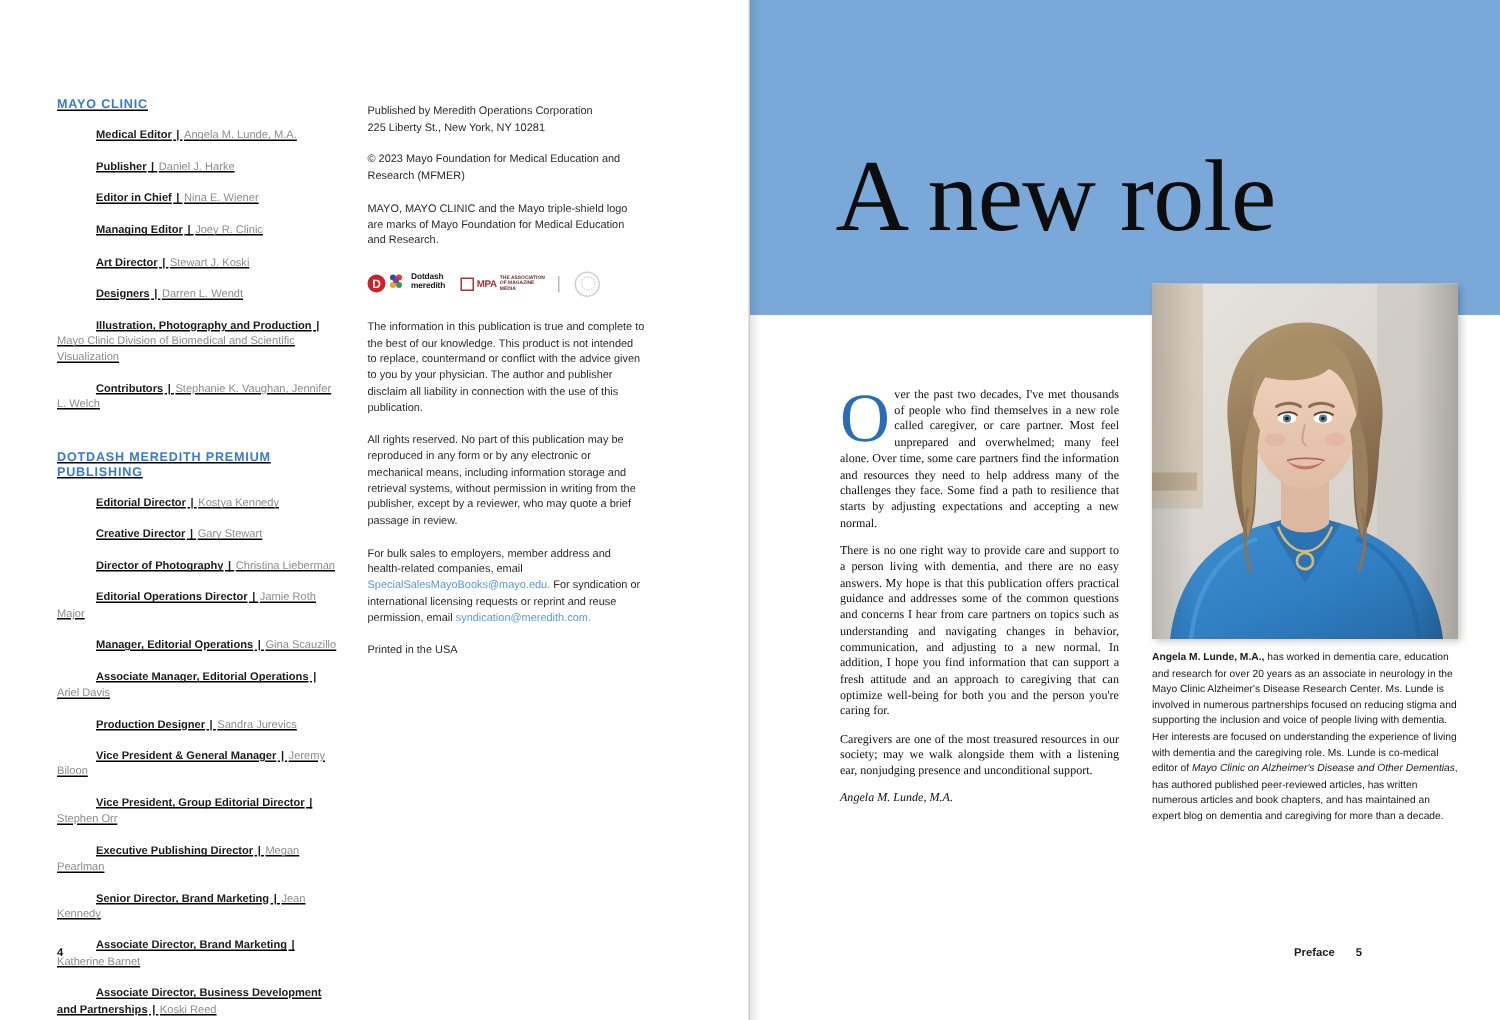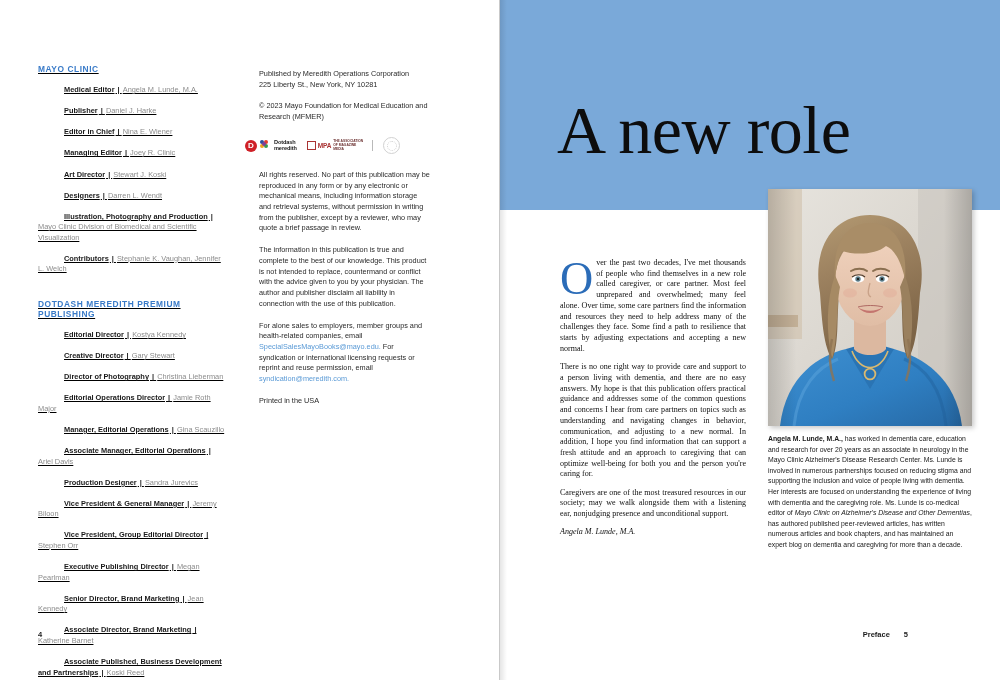--- a/index.html
+++ b/index.html
@@ -90,21 +90,21 @@
   .credit .bar {
     color: #1a1a1a;
     font-weight: 700;
     padding: 0 1px;
   }
 
   .imprint-p {
     font-size: 7.3px;
     line-height: 1.47;
     color: #2a2a2a;
-    margin: 0 0 11px 14px;
+    margin: 0 0 11px 0;
   }
   .imprint-p.tight {
     margin-bottom: 12px;
   }
   .imprint-p a, .imprint-p .link {
     color: #5a9ad6;
     text-decoration: none;
   }
 
   
@@ -329,31 +329,32 @@
           <div class="credit"><span class="role">Director of Photography</span><span class="bar"> | </span><span>Christina Lieberman</span></div>
           <div class="credit"><span class="role">Editorial Operations Director</span><span class="bar"> | </span><span>Jamie Roth Major</span></div>
           <div class="credit"><span class="role">Manager, Editorial Operations</span><span class="bar"> | </span><span>Gina Scauzillo</span></div>
           <div class="credit"><span class="role">Associate Manager, Editorial Operations</span><span class="bar"> | </span><span>Ariel Davis</span></div>
           <div class="credit"><span class="role">Production Designer</span><span class="bar"> | </span><span>Sandra Jurevics</span></div>
           <div class="credit"><span class="role">Vice President &amp; General Manager</span><span class="bar"> | </span><span>Jeremy Biloon</span></div>
           <div class="credit"><span class="role">Vice President, Group Editorial Director</span><span class="bar"> | </span><span>Stephen Orr</span></div>
           <div class="credit"><span class="role">Executive Publishing Director</span><span class="bar"> | </span><span>Megan Pearlman</span></div>
           <div class="credit"><span class="role">Senior Director, Brand Marketing</span><span class="bar"> | </span><span>Jean Kennedy</span></div>
           <div class="credit"><span class="role">Associate Director, Brand Marketing</span><span class="bar"> | </span><span>Katherine Barnet</span></div>
-          <div class="credit"><span class="role">Associate Published, Business Development and Partnerships</span><span class="bar"> | </span><span>Koski Reed</span></div>
+          <div class="credit"><span class="role">Associate Director, Business Development and Partnerships</span><span class="bar"> | </span><span>Koski Reed</span></div>
           <div class="credit"><span class="role">Special thanks</span><span class="bar"> | </span><span>Gabby Amello, Brad Beatson</span></div>
         </div>
     </div>
 
     <div class="col-imprint">
       <p class="imprint-p">
         <span>Published by Meredith Operations Corporation</span><br>
         <span>225 Liberty St., New York, NY 10281</span>
       </p>
       <p class="imprint-p">© 2023 Mayo Foundation for Medical Education and Research (MFMER)</p>
+      <p class="imprint-p tight">MAYO, MAYO CLINIC and the Mayo triple-shield logo are marks of Mayo Foundation for Medical Education and Research.</p>
 
       <div class="logo-row">
         <div class="logo-dd">
           <div class="dmark">D</div>
           <div class="dots">
             <i></i>
               <i></i>
               <i></i>
               <i></i>
               <i></i>
@@ -364,25 +365,25 @@
           </div>
         </div>
         <div class="logo-mpa">
           <div class="mpa-box"></div>
           <div class="mpa-txt">MPA</div>
           <div class="mpa-sub">THE ASSOCIATION OF MAGAZINE MEDIA</div>
         </div>
         <div class="logo-seal"></div>
       </div>
 
+      <p class="imprint-p">The information in this publication is true and complete to the best of our knowledge. This product is not intended to replace, countermand or conflict with the advice given to you by your physician. The author and publisher disclaim all liability in connection with the use of this publication.</p>
       <p class="imprint-p">All rights reserved. No part of this publication may be reproduced in any form or by any electronic or mechanical means, including information storage and retrieval systems, without permission in writing from the publisher, except by a reviewer, who may quote a brief passage in review.</p>
-      <p class="imprint-p">The information in this publication is true and complete to the best of our knowledge. This product is not intended to replace, countermand or conflict with the advice given to you by your physician. The author and publisher disclaim all liability in connection with the use of this publication.</p>
 
       <p class="imprint-p">
-        <span>For alone sales to employers, member groups and health-related companies, email </span><span class="link">SpecialSalesMayoBooks@mayo.edu.</span><span> For syndication or international licensing requests or reprint and reuse permission, email </span><span class="link">syndication@meredith.com.</span>
+        <span>For bulk sales to employers, member address and health-related companies, email </span><span class="link">SpecialSalesMayoBooks@mayo.edu.</span><span> For syndication or international licensing requests or reprint and reuse permission, email </span><span class="link">syndication@meredith.com.</span>
       </p>
 
       <p class="imprint-p">Printed in the USA</p>
     </div>
 
     <div class="folio folio-left">4</div>
   </div>
 
   <div class="gutter-shadow"></div>
   <div class="gutter"></div>

